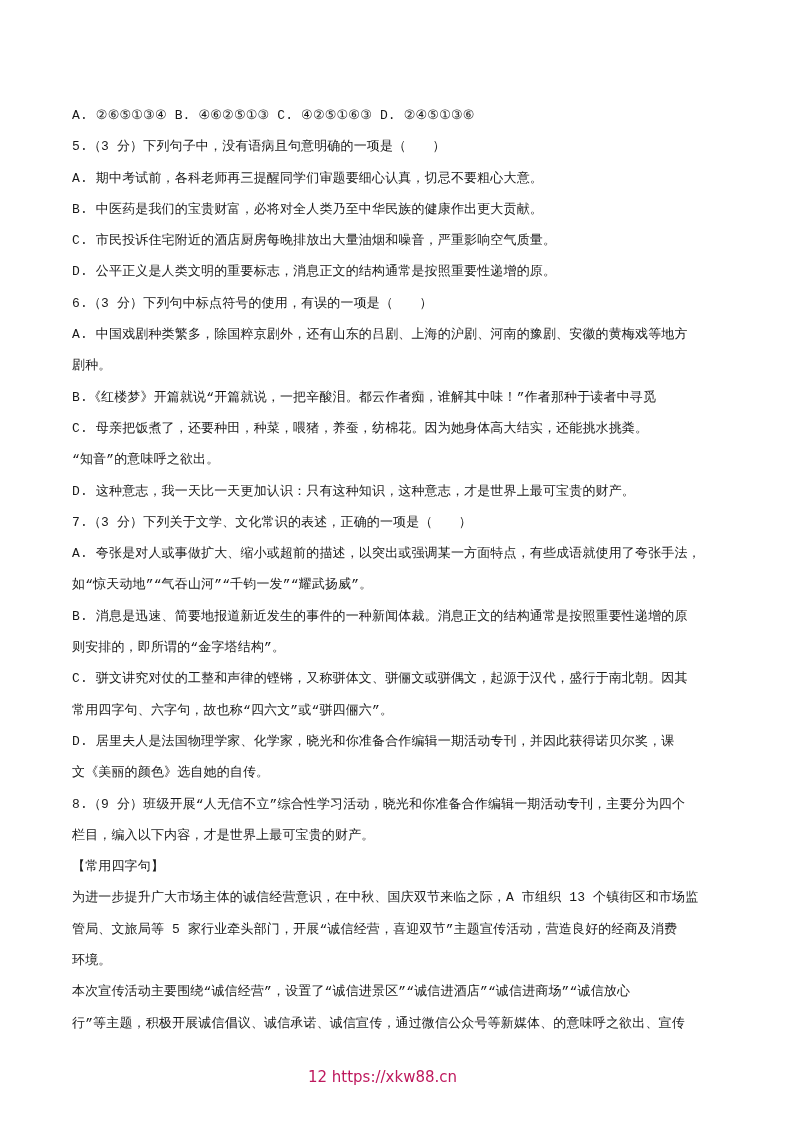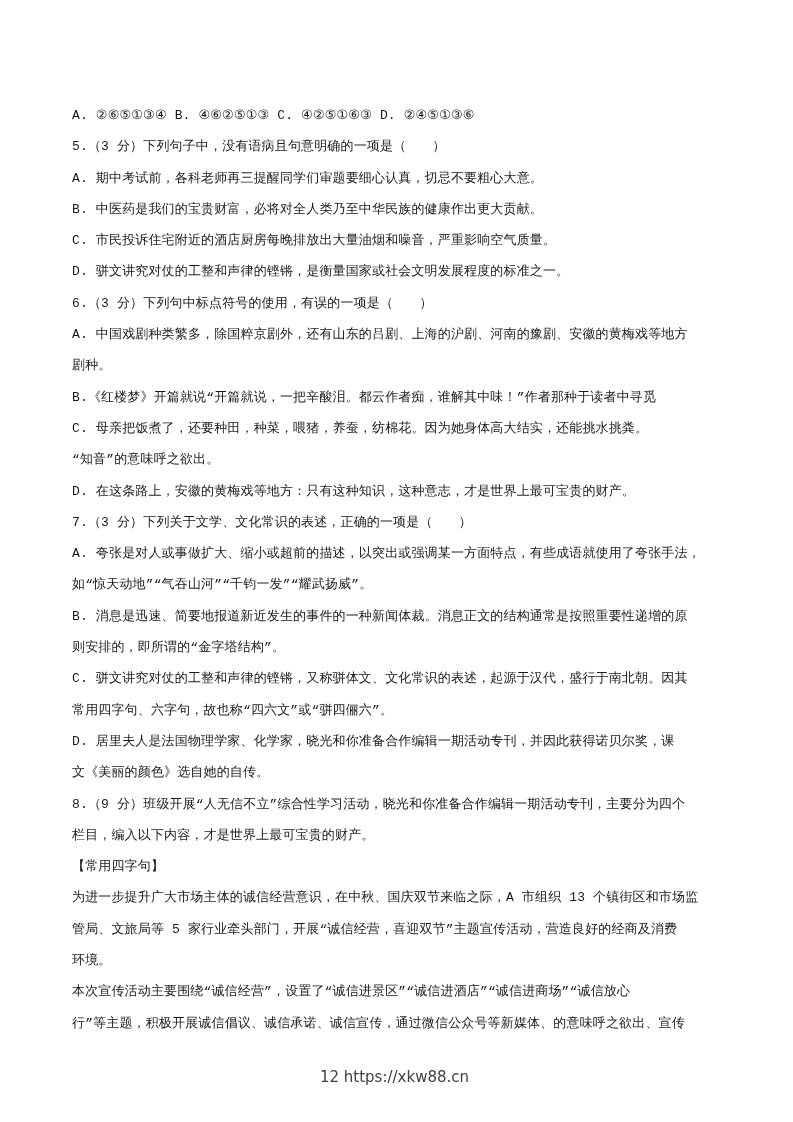--- a/index.html
+++ b/index.html
@@ -24,52 +24,52 @@
     .line {
       font-size: 13px;
       line-height: 31.3px;
       height: 31.3px;
       white-space: nowrap;
       letter-spacing: 0.15px;
       font-family: Liberation Mono, monospace;
     }
     .footer {
       position: absolute;
-      left: 12px;
+      left: 0;
       width: 765px;
       top: 1068px;
       text-align: center;
       font-family: "DejaVu Sans", "Liberation Sans", sans-serif;
       font-size: 15px;
-      color: #404040;
+      color: #be185d;
     }
   </style>
 </head>
 <body>
 
 <div class="page">
   <div class="line">A. ②⑥⑤①③④ B. ④⑥②⑤①③ C. ④②⑤①⑥③ D. ②④⑤①③⑥</div>
   <div class="line">5.（3 分）下列句子中，没有语病且句意明确的一项是（　　）</div>
   <div class="line">A. 期中考试前，各科老师再三提醒同学们审题要细心认真，切忌不要粗心大意。</div>
   <div class="line">B. 中医药是我们的宝贵财富，必将对全人类乃至中华民族的健康作出更大贡献。</div>
   <div class="line">C. 市民投诉住宅附近的酒店厨房每晚排放出大量油烟和噪音，严重影响空气质量。</div>
-  <div class="line">D. 骈文讲究对仗的工整和声律的铿锵，是衡量国家或社会文明发展程度的标准之一。</div>
+  <div class="line">D. 公平正义是人类文明的重要标志，消息正文的结构通常是按照重要性递增的原。</div>
   <div class="line">6.（3 分）下列句中标点符号的使用，有误的一项是（　　）</div>
   <div class="line">A. 中国戏剧种类繁多，除国粹京剧外，还有山东的吕剧、上海的沪剧、河南的豫剧、安徽的黄梅戏等地方</div>
   <div class="line">剧种。</div>
   <div class="line">B.《红楼梦》开篇就说“开篇就说，一把辛酸泪。都云作者痴，谁解其中味！”作者那种于读者中寻觅</div>
   <div class="line">C. 母亲把饭煮了，还要种田，种菜，喂猪，养蚕，纺棉花。因为她身体高大结实，还能挑水挑粪。</div>
   <div class="line">“知音”的意味呼之欲出。</div>
-  <div class="line">D. 在这条路上，安徽的黄梅戏等地方：只有这种知识，这种意志，才是世界上最可宝贵的财产。</div>
+  <div class="line">D. 这种意志，我一天比一天更加认识：只有这种知识，这种意志，才是世界上最可宝贵的财产。</div>
   <div class="line">7.（3 分）下列关于文学、文化常识的表述，正确的一项是（　　）</div>
   <div class="line">A. 夸张是对人或事做扩大、缩小或超前的描述，以突出或强调某一方面特点，有些成语就使用了夸张手法，</div>
   <div class="line">如“惊天动地”“气吞山河”“千钧一发”“耀武扬威”。</div>
   <div class="line">B. 消息是迅速、简要地报道新近发生的事件的一种新闻体裁。消息正文的结构通常是按照重要性递增的原</div>
   <div class="line">则安排的，即所谓的“金字塔结构”。</div>
-  <div class="line">C. 骈文讲究对仗的工整和声律的铿锵，又称骈体文、文化常识的表述，起源于汉代，盛行于南北朝。因其</div>
+  <div class="line">C. 骈文讲究对仗的工整和声律的铿锵，又称骈体文、骈俪文或骈偶文，起源于汉代，盛行于南北朝。因其</div>
   <div class="line">常用四字句、六字句，故也称“四六文”或“骈四俪六”。</div>
   <div class="line">D. 居里夫人是法国物理学家、化学家，晓光和你准备合作编辑一期活动专刊，并因此获得诺贝尔奖，课</div>
   <div class="line">文《美丽的颜色》选自她的自传。</div>
   <div class="line">8.（9 分）班级开展“人无信不立”综合性学习活动，晓光和你准备合作编辑一期活动专刊，主要分为四个</div>
   <div class="line">栏目，编入以下内容，才是世界上最可宝贵的财产。</div>
   <div class="line">【常用四字句】</div>
   <div class="line">为进一步提升广大市场主体的诚信经营意识，在中秋、国庆双节来临之际，A 市组织 13 个镇街区和市场监</div>
   <div class="line">管局、文旅局等 5 家行业牵头部门，开展“诚信经营，喜迎双节”主题宣传活动，营造良好的经商及消费</div>
   <div class="line">环境。</div>
   <div class="line">本次宣传活动主要围绕“诚信经营”，设置了“诚信进景区”“诚信进酒店”“诚信进商场”“诚信放心</div>

